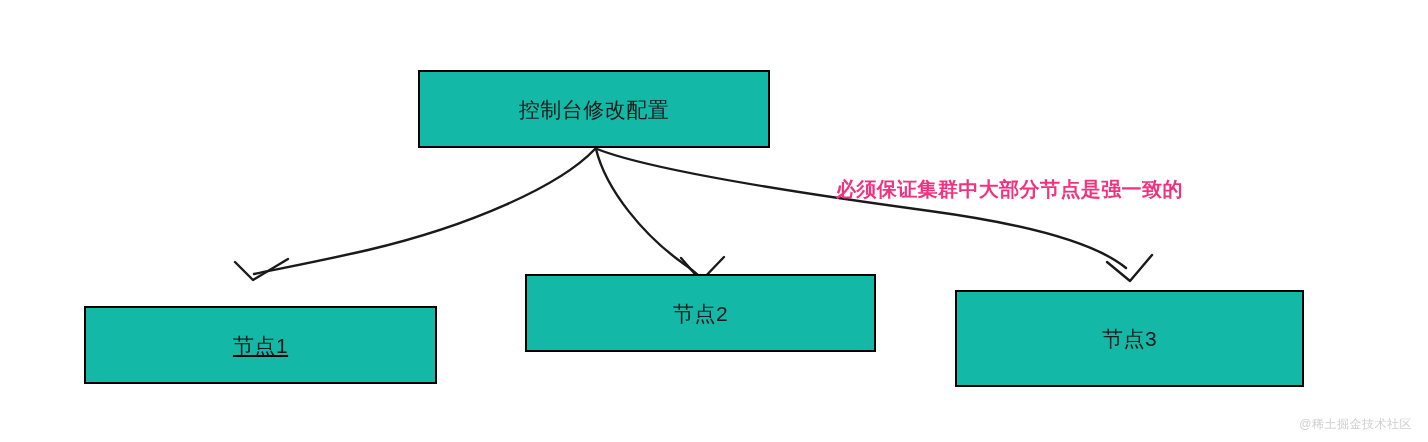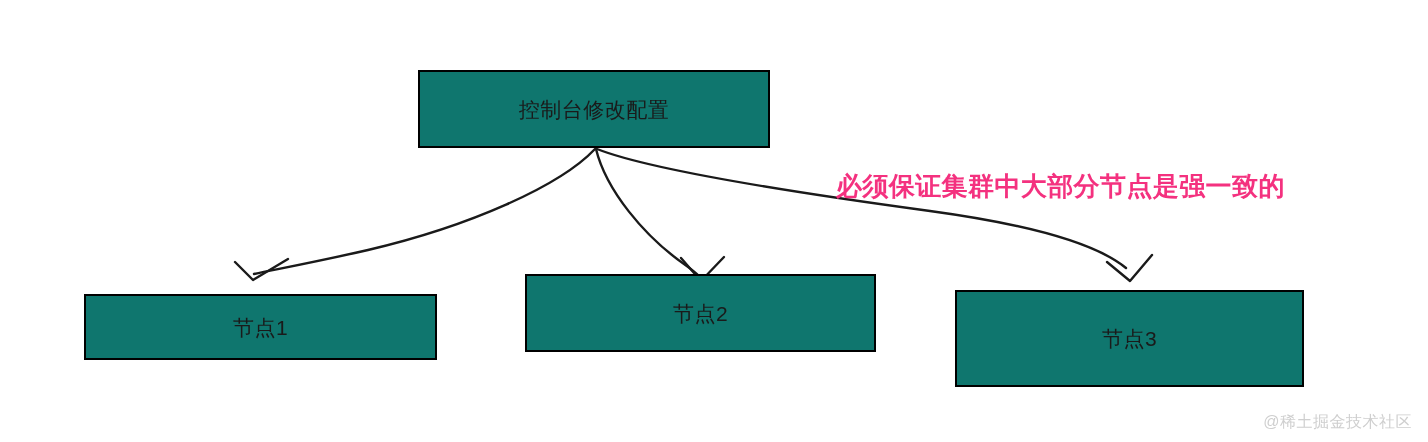--- a/index.html
+++ b/index.html
@@ -14,43 +14,44 @@
     position: relative;
     width: 1428px;
     height: 442px;
     background: #ffffff;
     overflow: hidden;
   }
   .node-box {
     position: absolute;
     box-sizing: border-box;
     border: 2.5px solid #000000;
-    background: #0f766e;
+    background: #14b8a6;
     display: flex;
     align-items: center;
     justify-content: center;
   }
   .node-label {
     font-size: 21px;
     color: #1a1a1a;
     letter-spacing: 0.5px;
     line-height: 1;
     white-space: nowrap;
   }
   #top-box {
     left: 418px;
     top: 70px;
     width: 352px;
     height: 78px;
   }
   #node-box-0 {
     left: 84px;
-    top: 294px;
+    top: 306px;
     width: 353px;
-    height: 66px;
+    height: 78px;
+    text-decoration: underline;
   }
   #node-box-1 {
     left: 525px;
     top: 274px;
     width: 351px;
     height: 78px;
   }
   #node-box-2 {
     left: 955px;
     top: 290px;
@@ -61,32 +62,32 @@
     position: absolute;
     left: 0;
     top: 0;
     width: 1428px;
     height: 442px;
     pointer-events: none;
   }
   #annotation {
     position: absolute;
     left: 836px;
-    top: 169px;
-    font-size: 26px;
+    top: 176px;
+    font-size: 20px;
     font-weight: bold;
     color: #f4317f;
     white-space: nowrap;
     letter-spacing: 0.4px;
   }
   #watermark {
     position: absolute;
     right: 16px;
     bottom: 9px;
-    font-size: 16px;
+    font-size: 12px;
     color: #cfcfcf;
     white-space: nowrap;
     letter-spacing: 0.5px;
   }
 </style>
 </head>
 <body>
 
 <div id="canvas">
 

